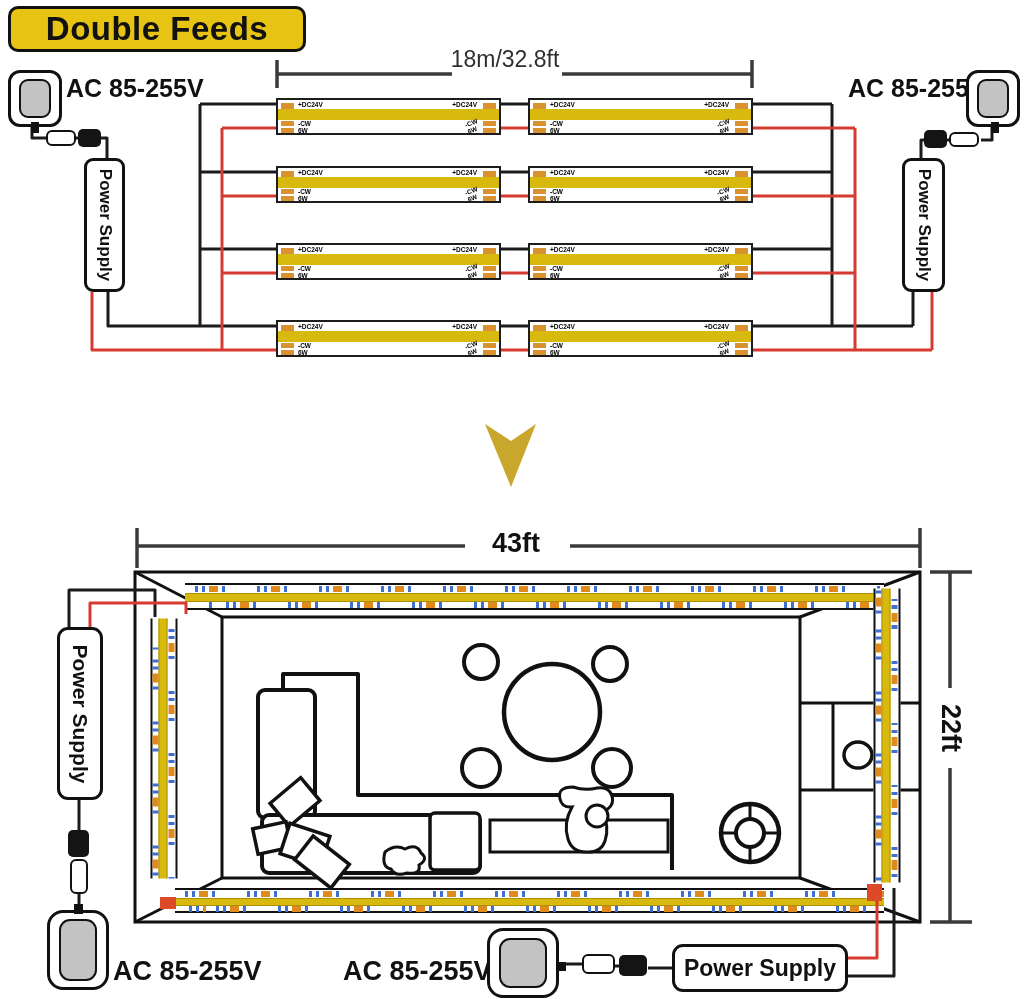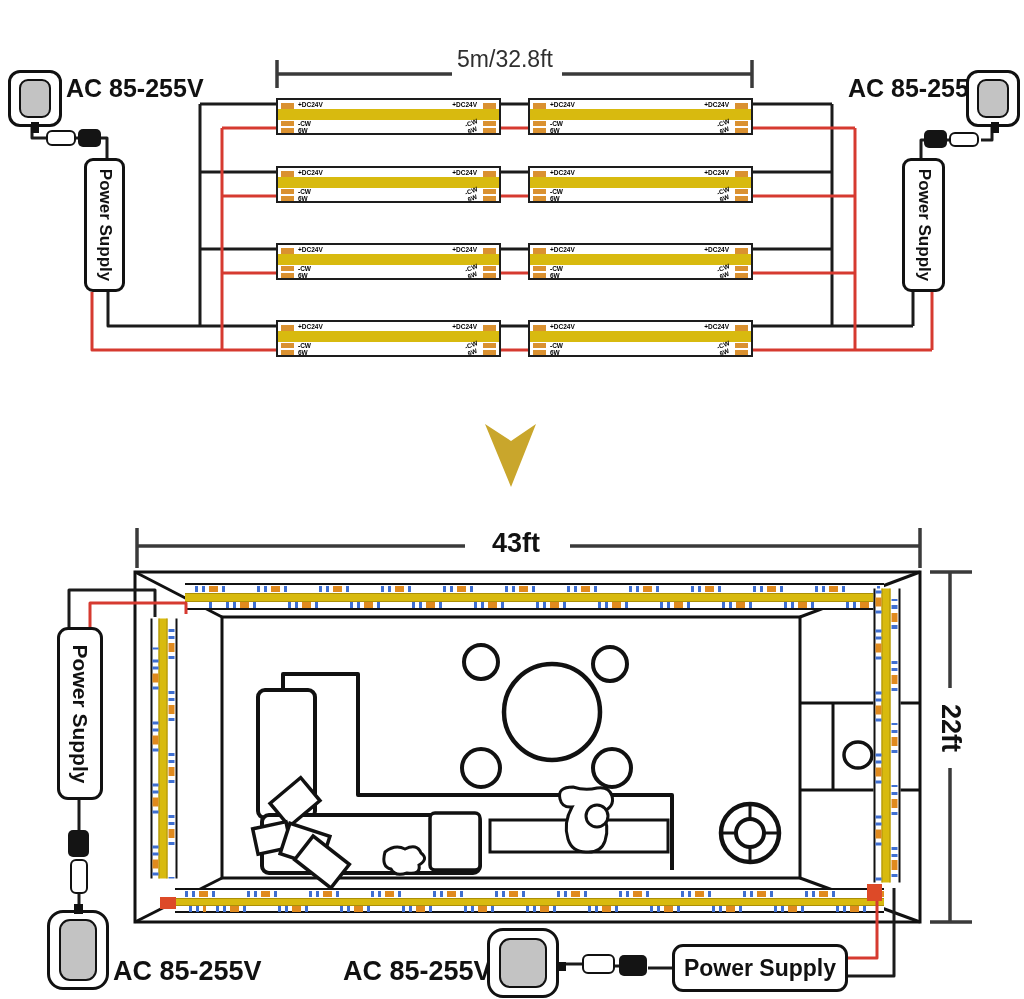--- a/index.html
+++ b/index.html
@@ -300,22 +300,25 @@
         <path d="M753,350 H932"></path>
         <path d="M932,292 V350"></path>
 
       <path d="M90,627 V603 H186 V614"></path>
       <path d="M848,958 H877 V892"></path>
     </g>
     <rect x="867" y="884" width="15" height="17" fill="#dd4a28"></rect>
     <rect x="160" y="897" width="16" height="12" fill="#dd4a28"></rect>
   </svg>
 
-
-  <div class="abs dim-label" style="left:437px;top:46px;width:136px;">5m/32.8ft</div>
+  <div id="banner" class="abs">
+    <span>Double Feeds</span>
+  </div>
+
+  <div class="abs dim-label" style="left:437px;top:46px;width:136px;">18m/32.8ft</div>
 
   <div class="abs ac-label" style="left:66px;top:74px;">AC 85-255V</div>
   <div class="abs ac-label" style="left:848px;top:74px;">AC 85-255V</div>
 
   <div class="abs plug" style="left:8px;top:70px;width:54px;height:57px;">
     <div class="plug-inner"></div>
     <div class="pin" style="width:8px;height:11px;left:20px;bottom:-9px;"></div>
   </div>
   <div class="abs tipc" style="left:46px;top:130px;width:30px;height:16px;"></div>
   <div class="abs barrel" style="left:78px;top:129px;width:23px;height:18px;"></div>

